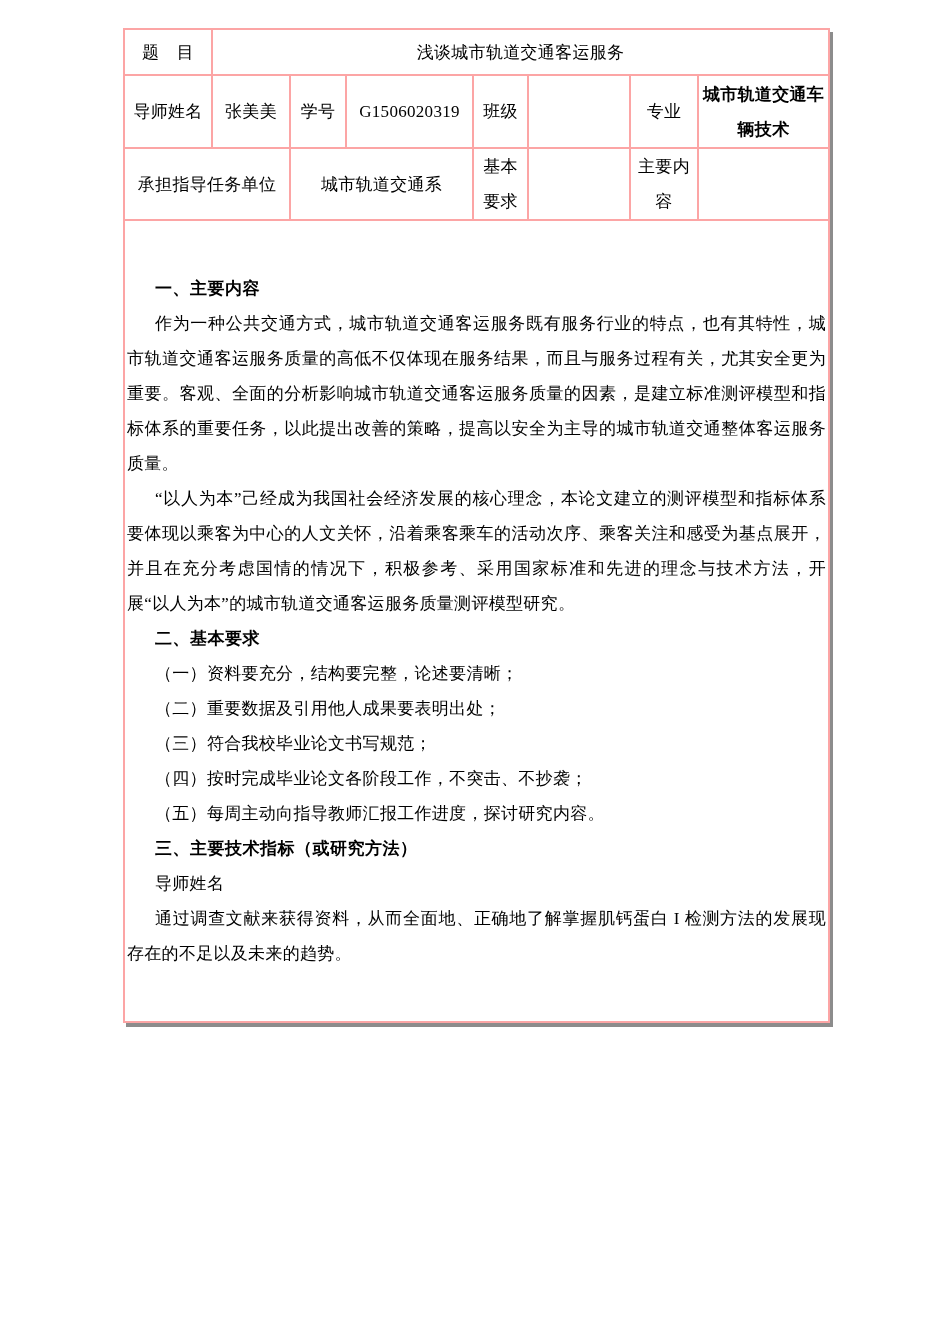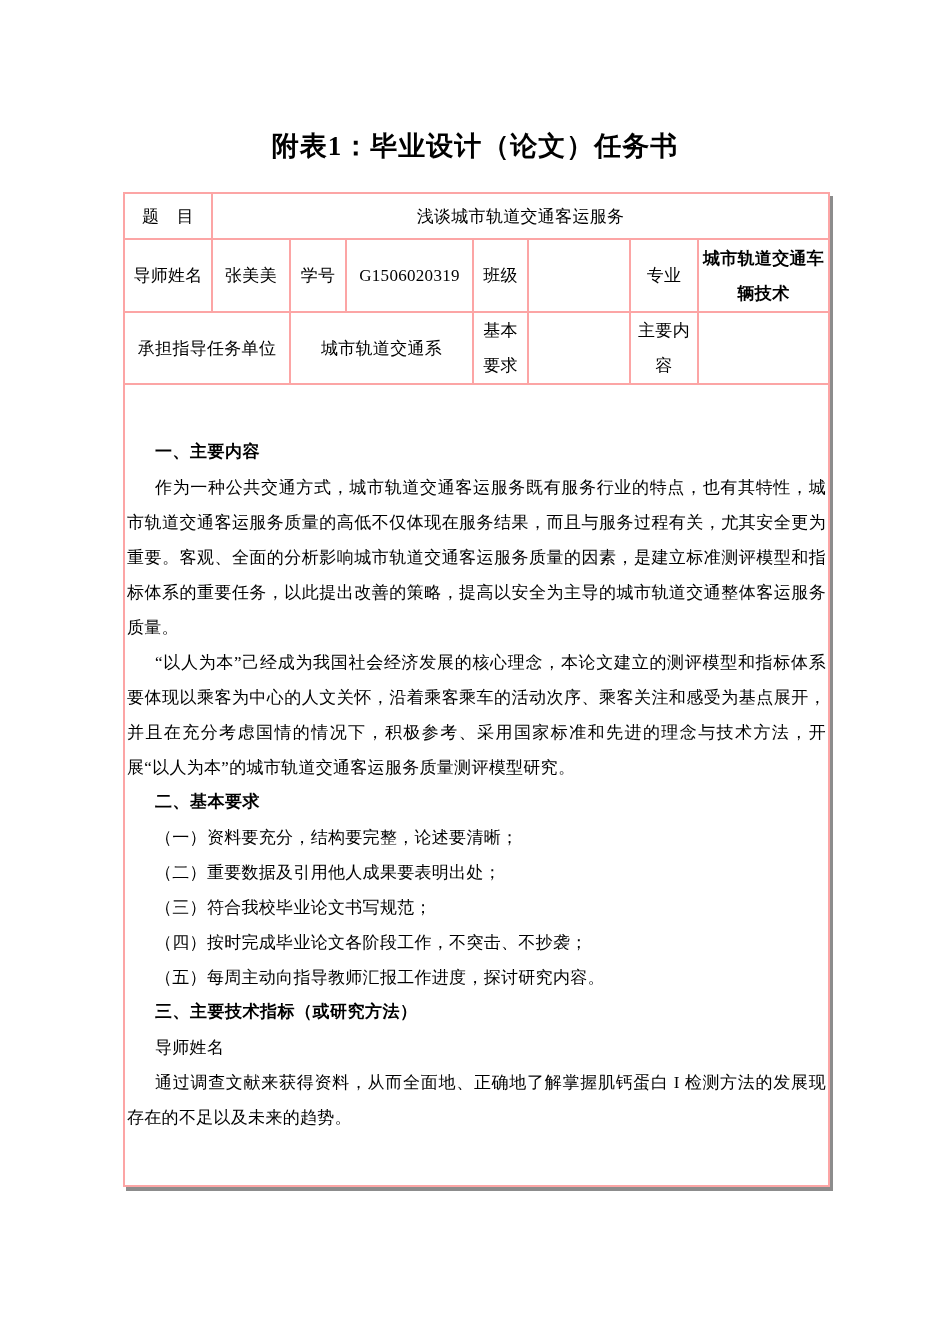--- a/index.html
+++ b/index.html
@@ -62,31 +62,30 @@
   .content-cell p {
     margin: 0;
     font-size: 17px;
     line-height: 35px;
     letter-spacing: 0.3px;
     text-align: justify;
     text-indent: 28px;
   }
   .content-cell p.sec-heading {
     font-weight: 700;
-    font-family: Liberation Mono, monospace;
+    font-family: Liberation Sans, sans-serif;
     letter-spacing: 0.5px;
     text-align: left;
   }
 </style>
 </head>
 <body>
 
 <div class="page">
 
-  <h1 class="doc-title">附表1：毕业设计（论文）任务书</h1>
 
   <table class="form-table">
     <colgroup>
       <col style="width:88px">
         <col style="width:78px">
         <col style="width:56px">
         <col style="width:127px">
       <col style="width:55px">
         <col style="width:102px">
         <col style="width:68px">

